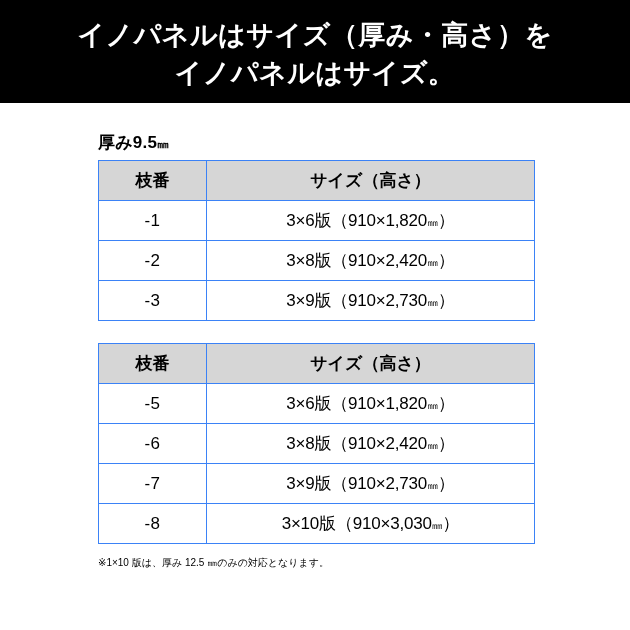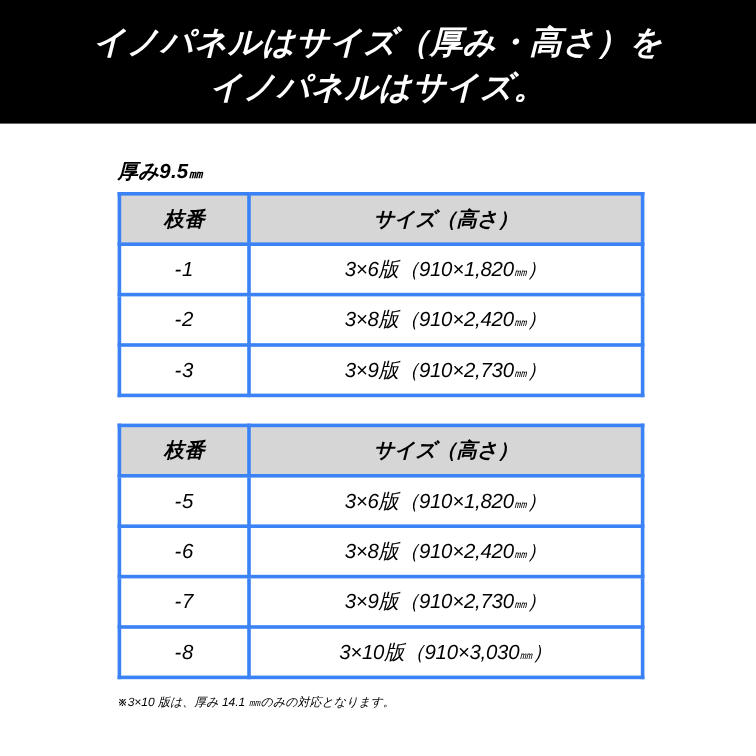--- a/index.html
+++ b/index.html
@@ -12,21 +12,20 @@
     background: #ffffff;
     font-family: "Liberation Sans", "DejaVu Sans", sans-serif;
     color: #000000;
     overflow: hidden;
   }
   .page {
     position: relative;
     width: 630px;
     height: 630px;
     box-sizing: border-box;
-    font-style: italic;
   }
   
   .banner {
     background: #000000;
     color: #ffffff;
     width: 630px;
     height: 103px;
     box-sizing: border-box;
     display: flex;
     flex-direction: column;
@@ -64,21 +63,21 @@
     font-size: 12px;
     font-weight: bold;
   }
   table.size-table {
     border-collapse: collapse;
     width: 436px;
     table-layout: fixed;
   }
   table.size-table th,
   table.size-table td {
-    border: 3px solid #3b82f6;
+    border: 1px solid #3b82f6;
     height: 39px;
     padding: 0;
     text-align: center;
     vertical-align: middle;
     font-size: 17px;
     font-weight: normal;
   }
   table.size-table thead th {
     background: #d6d6d6;
     font-weight: bold;
@@ -171,16 +170,16 @@
             <td class="size-cell"><span>3×9版（910×2,730</span><span class="mm">㎜</span><span>）</span></td>
           </tr>
           <tr>
             <td class="code-cell">-8</td>
             <td class="size-cell"><span>3×10版（910×3,030</span><span class="mm">㎜</span><span>）</span></td>
           </tr>
         </tbody>
       </table>
     </div>
 
-    <div class="note">※3×10 版は、厚み 14.1 ㎜のみの対応となります。</div>
+    <div class="note">※1×10 版は、厚み 12.5 ㎜のみの対応となります。</div>
 
   </div>
 </div>
 
 </body></html>

